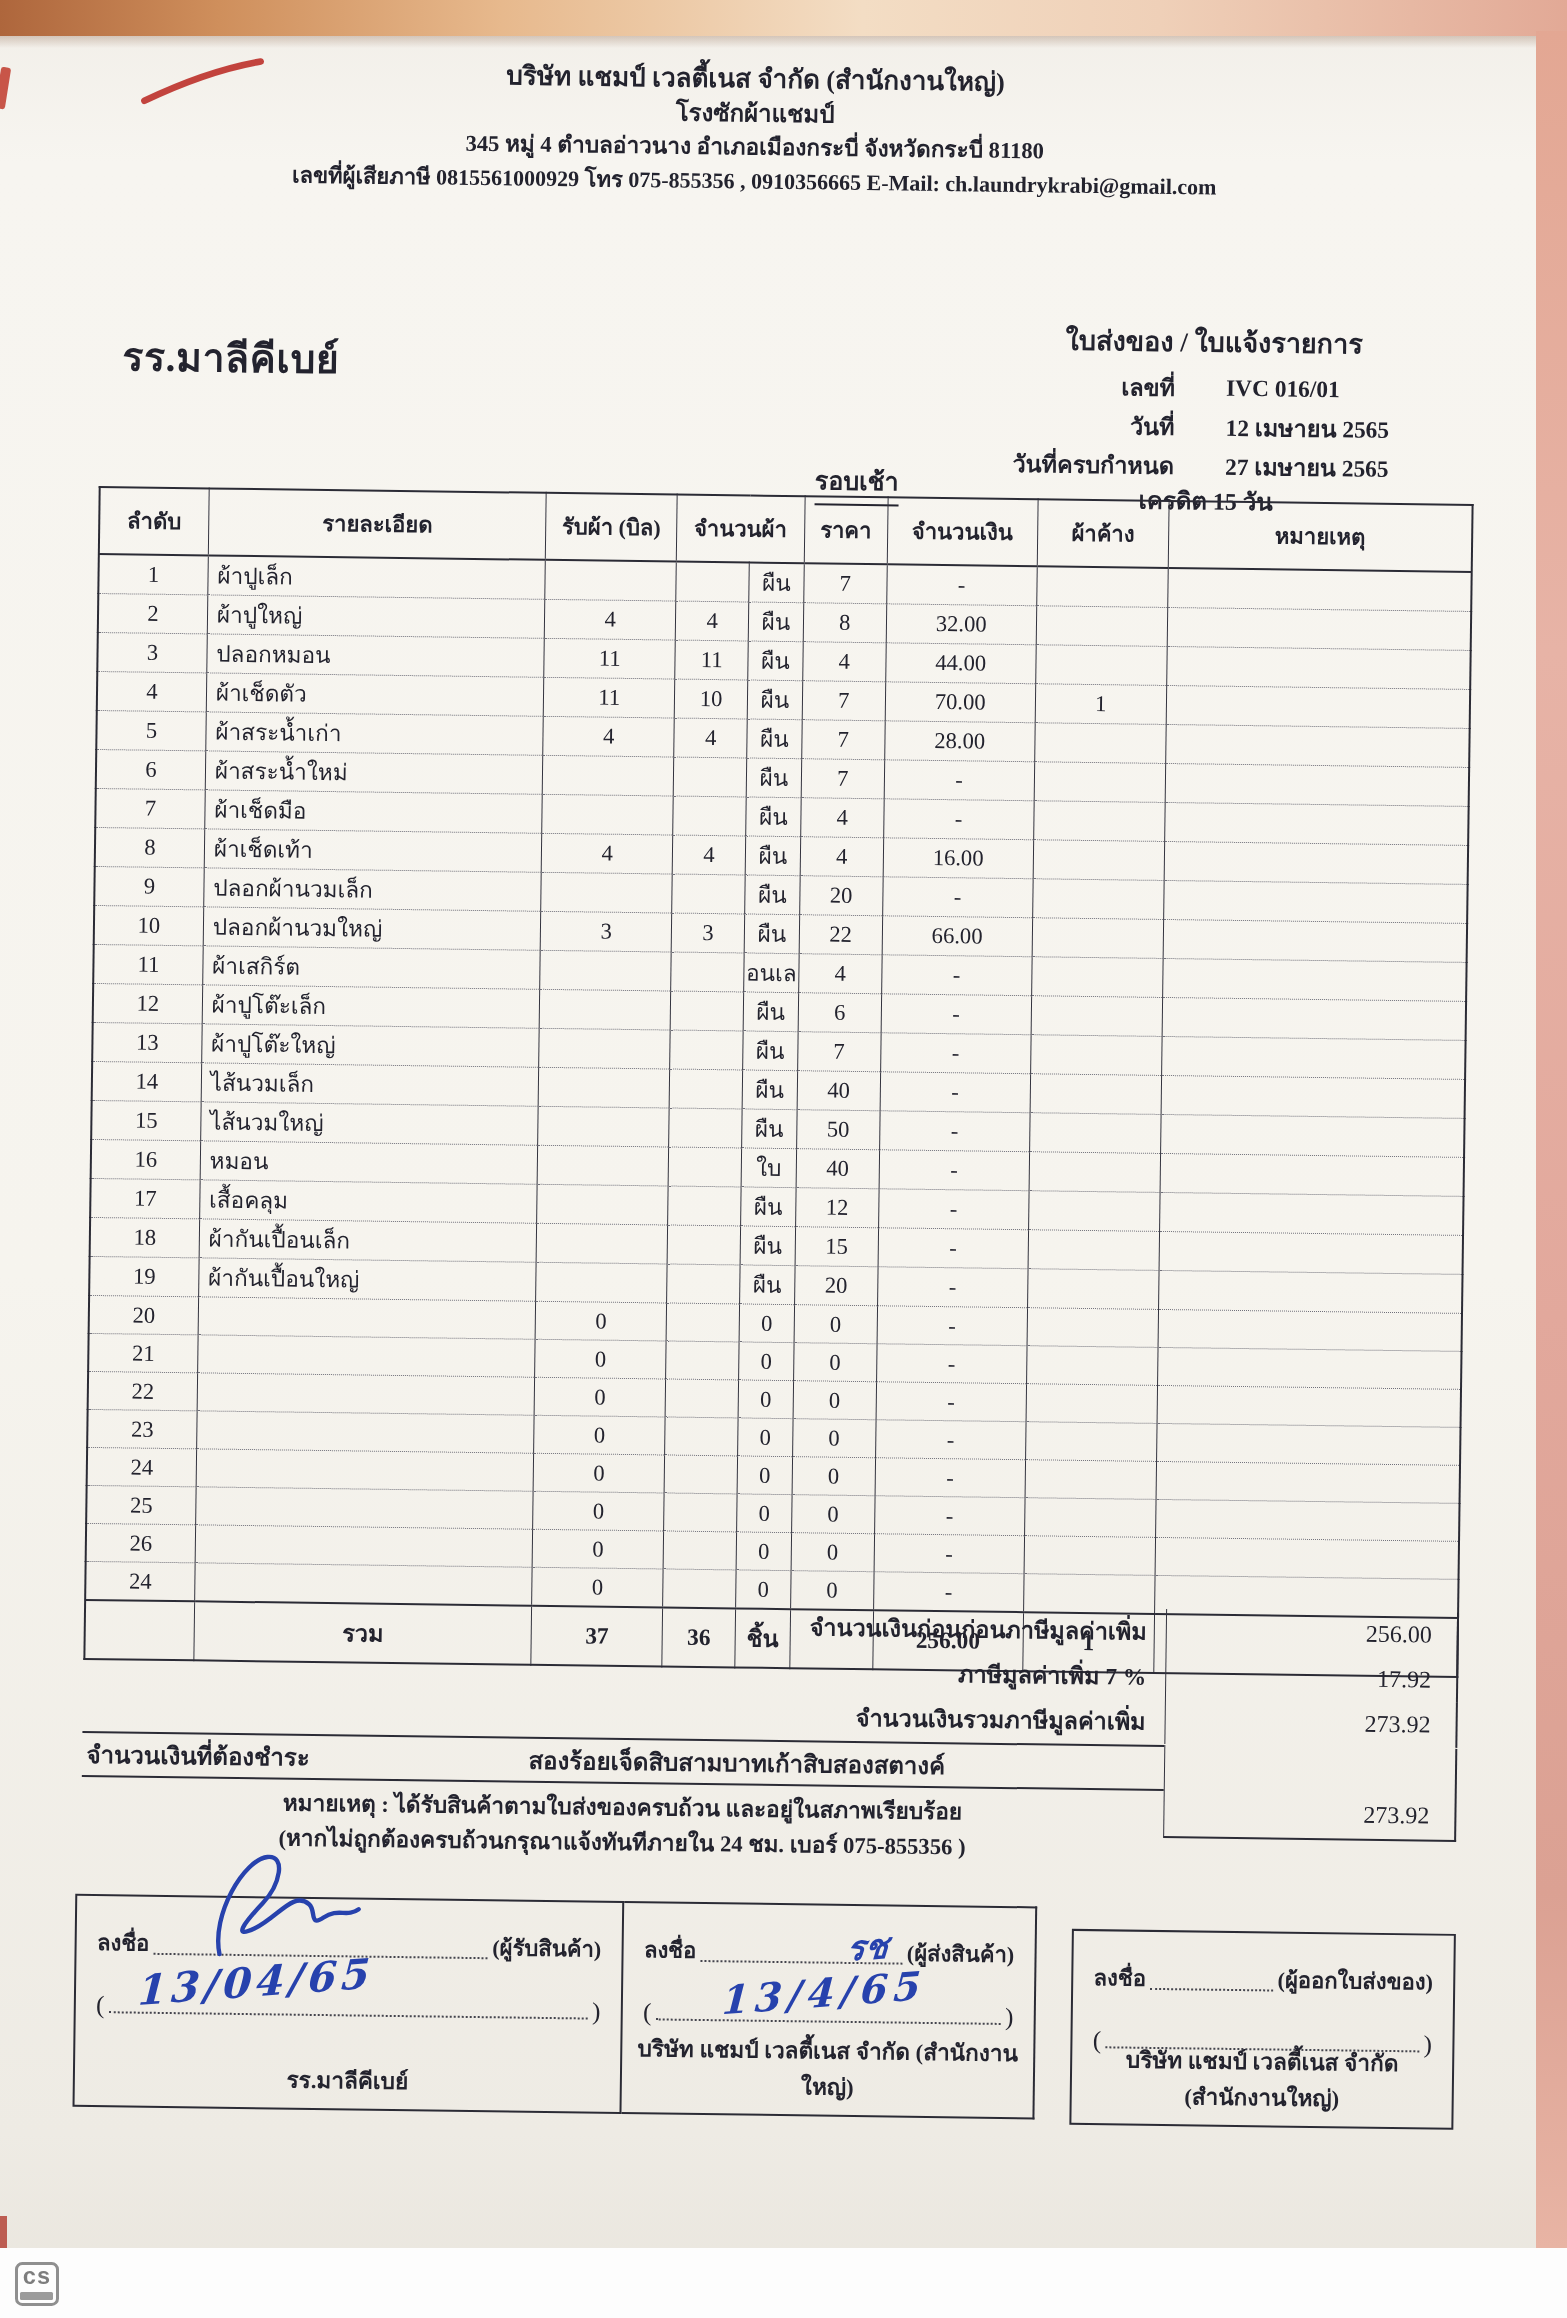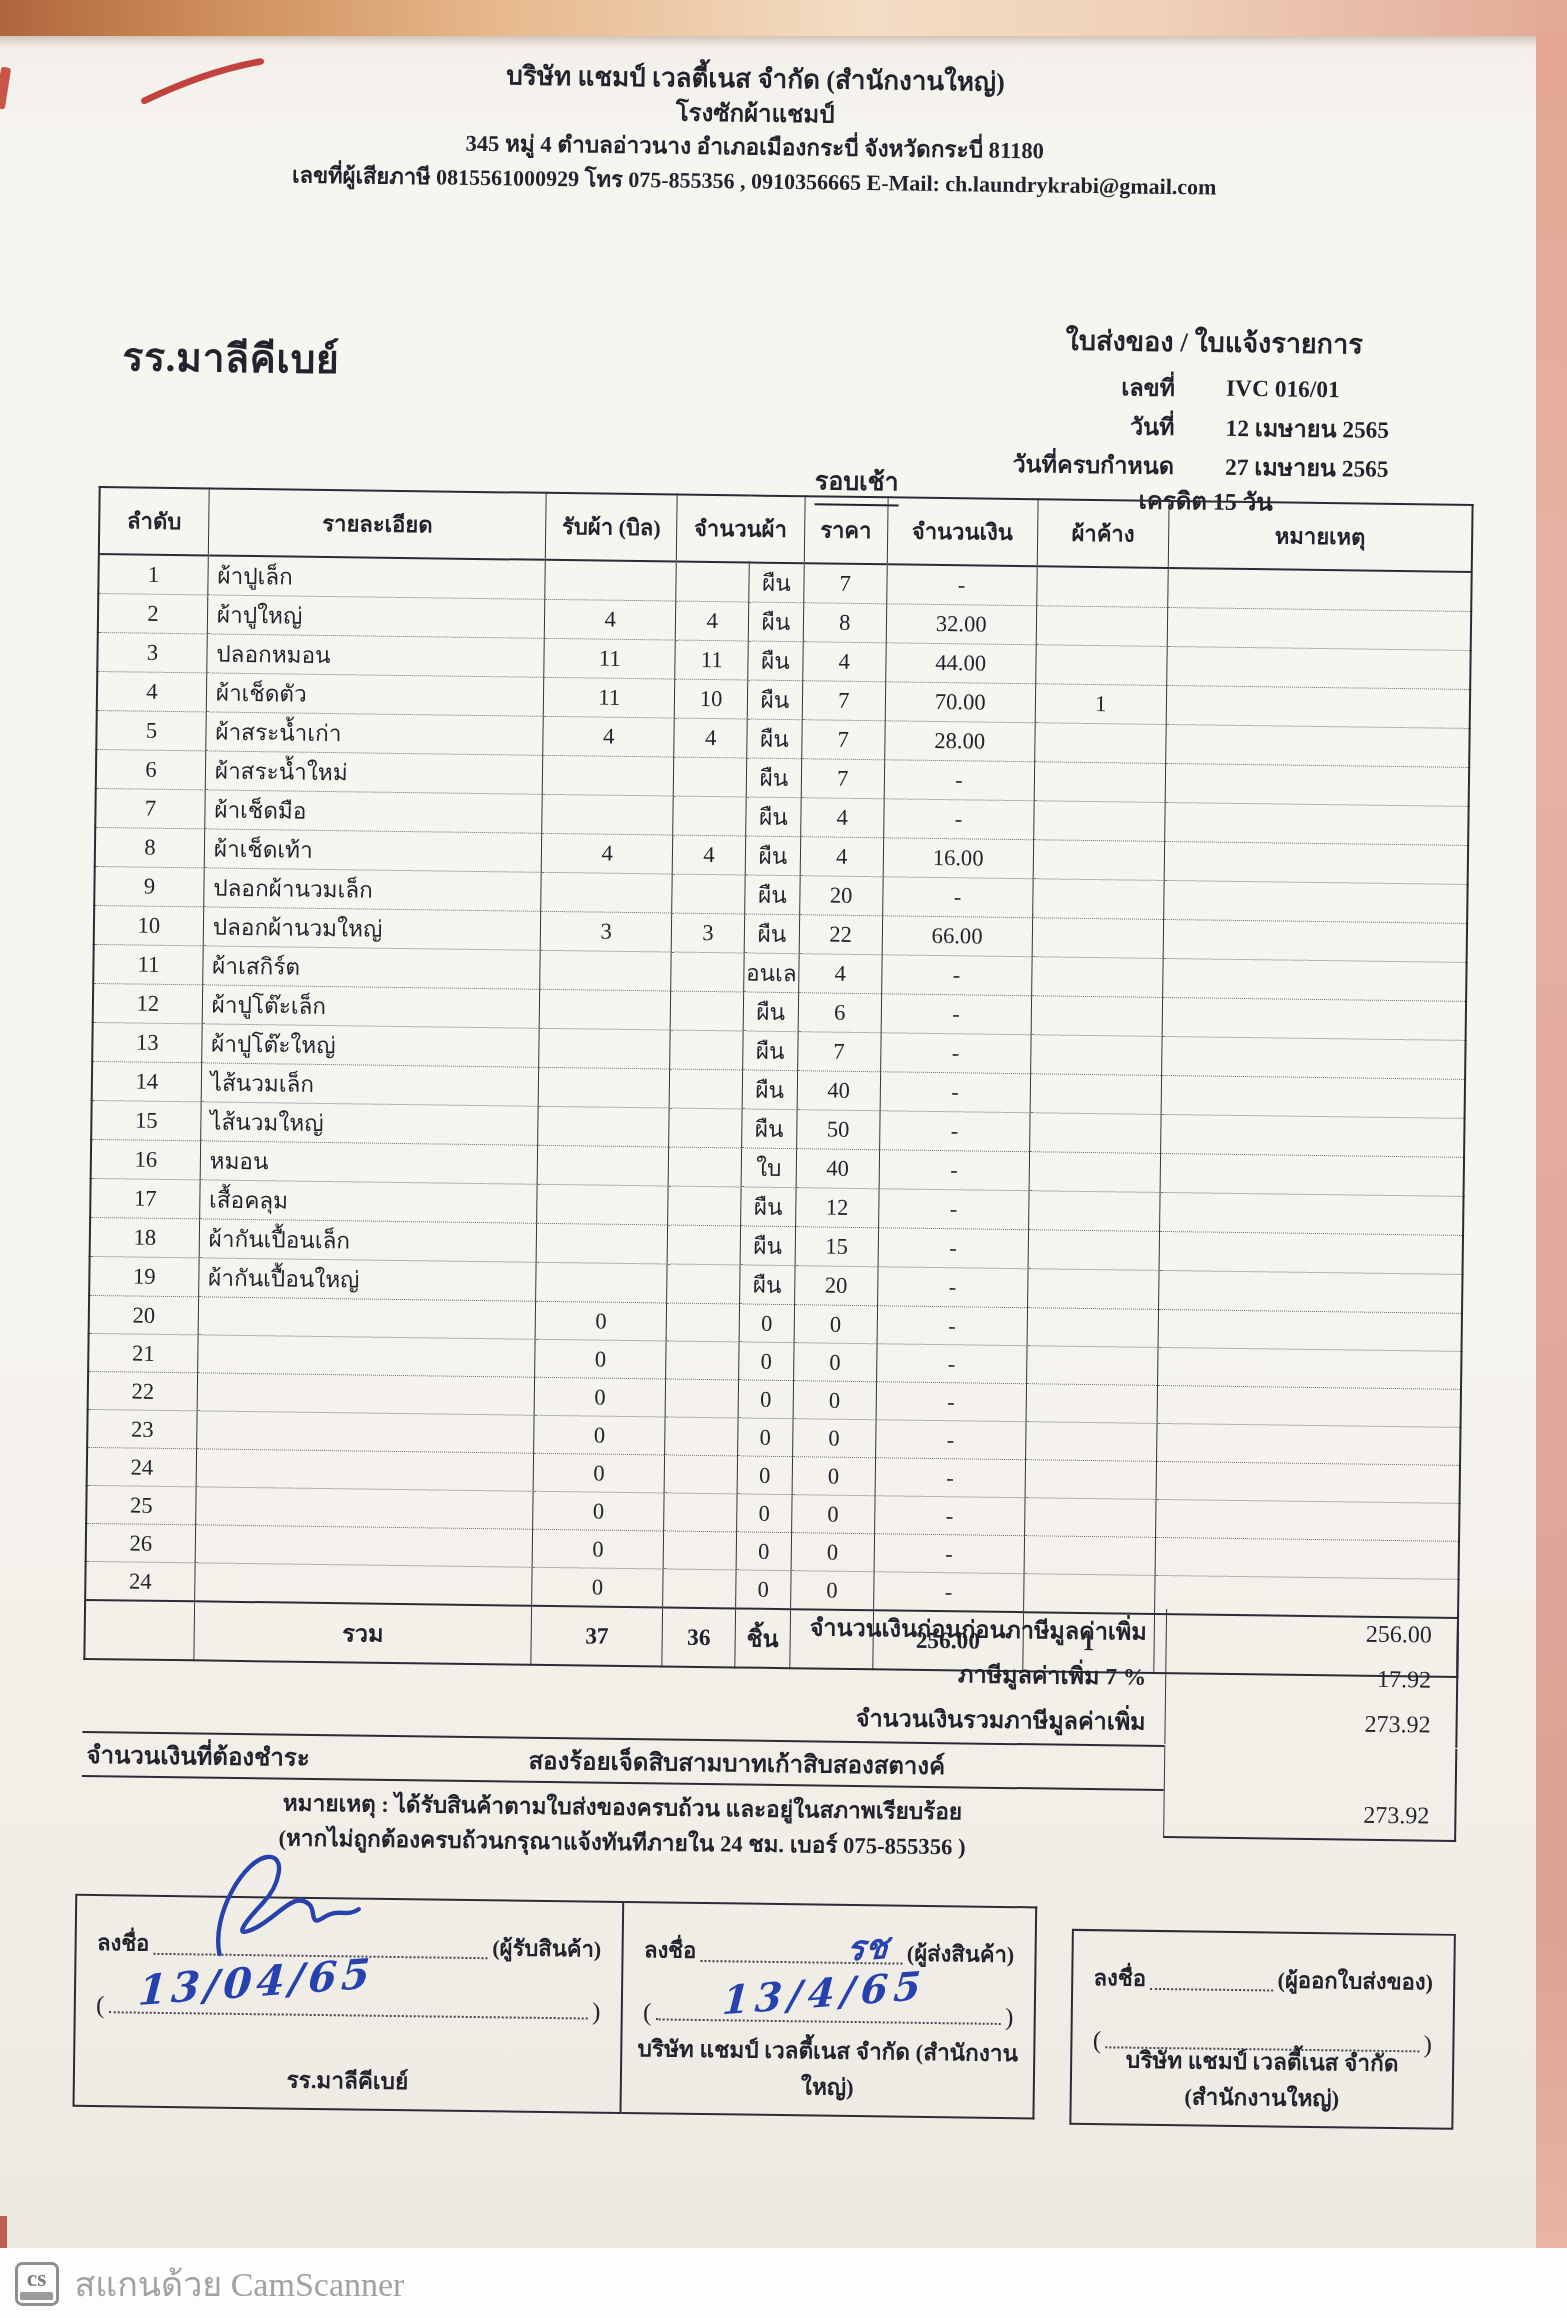--- a/index.html
+++ b/index.html
@@ -77,21 +77,21 @@
   .paren-line{display:flex;align-items:flex-end;font-size:25px;height:47px;margin-top:11.7px;}
   .sig-org{position:absolute;bottom:10.2px;left:0;right:0;text-align:center;font-size:22.6px;font-weight:bold;}
   .hand{position:absolute;color:#2742ad;font-style:italic;font-weight:bold;
     font-family:"DejaVu Serif",serif;transform:rotate(-5deg) skewX(-8deg);}
   .hand.date1{left:29px;top:-55px;font-size:41px;letter-spacing:4.4px;}
   .hand.init2{left:146px;top:-42px;font-size:34px;}
   .hand.date2{left:66px;top:-51px;font-size:39px;letter-spacing:5.8px;}
   .sig-squiggle{position:absolute;left:44px;top:-109px;}
 
   .camscanner{position:absolute;left:0;right:0;bottom:0;height:71px;background:#fdfdfd;
-    display:flex;align-items:center;font-family:Liberation Serif, serif;}
+    display:flex;align-items:center;font-family:Liberation Mono, monospace;}
   .cs-badge{width:44px;height:44px;margin-left:14.6px;border:3.6px solid #8f8f8f;border-radius:7.3px;
     position:relative;color:#7d7d7d;font-weight:bold;font-size:23.4px;
     display:flex;align-items:flex-start;justify-content:center;box-sizing:border-box;}
   .cs-badge .cs-base{position:absolute;left:2.9px;right:2.9px;bottom:2.2px;height:8px;background:#9b9b9b;border-radius:1.5px;}
   .cs-text{margin-left:16px;font-size:34px;color:#a2a2a2;}
 </style>
 </head>
 <body>
 
 <div class="scan-root">
@@ -554,16 +554,15 @@
       </div>
 
     </div>
   </div>
 
   <div class="camscanner">
     <div class="cs-badge">
       <span>cs</span>
       <span class="cs-base"></span>
     </div>
-    <div class="cs-text">สแกนด้วย CamScanner</div>
   </div>
 </div>
 
 
 </body></html>

